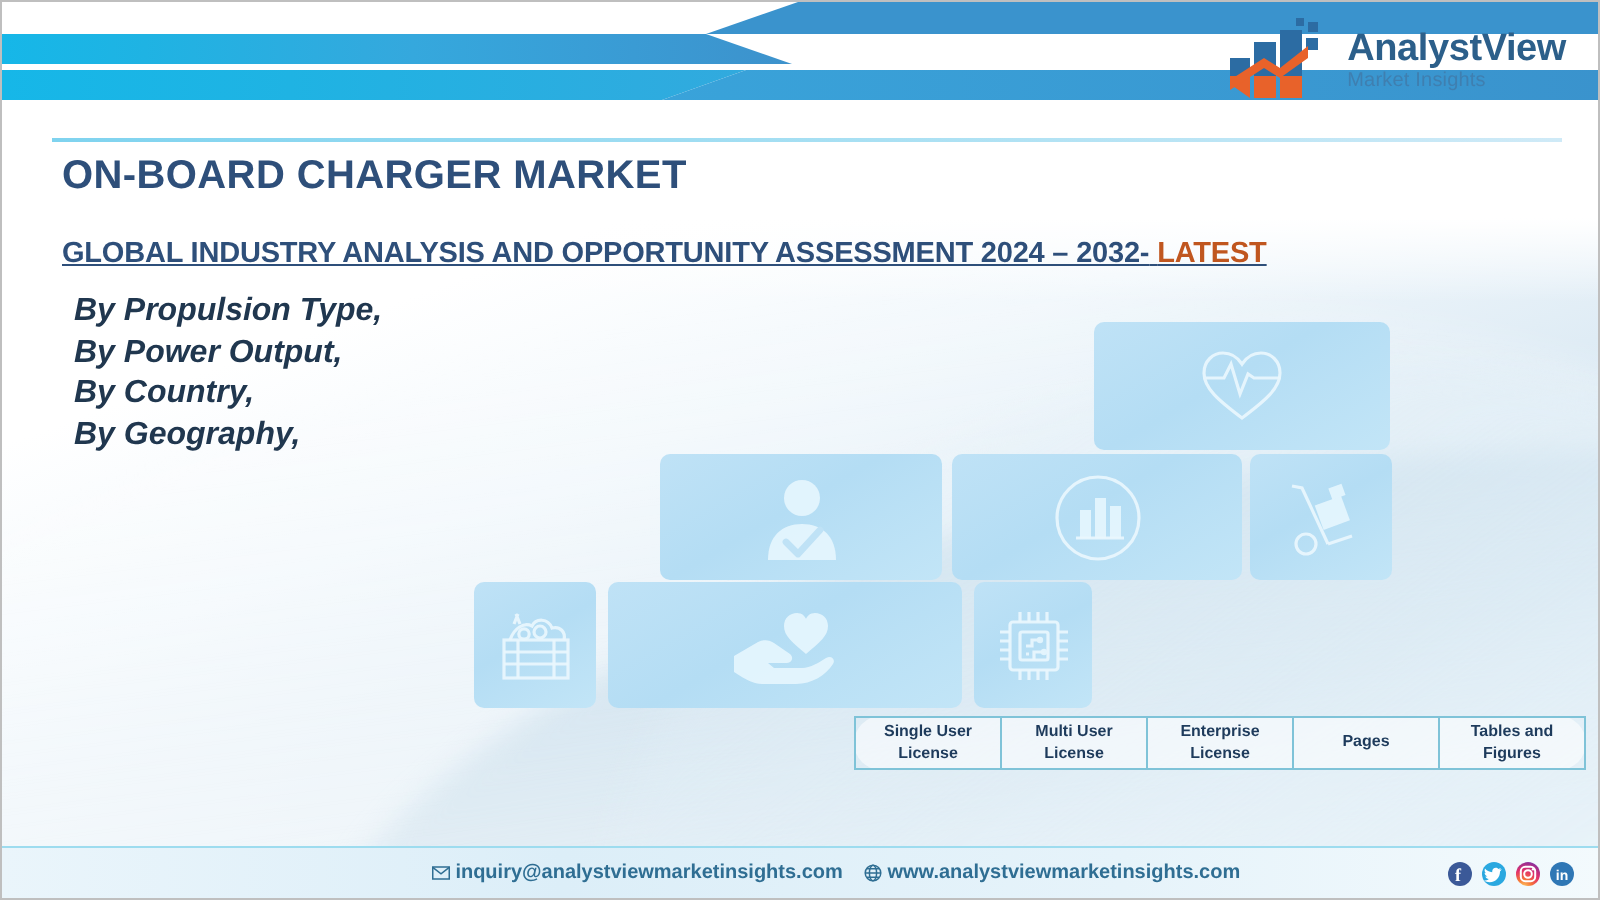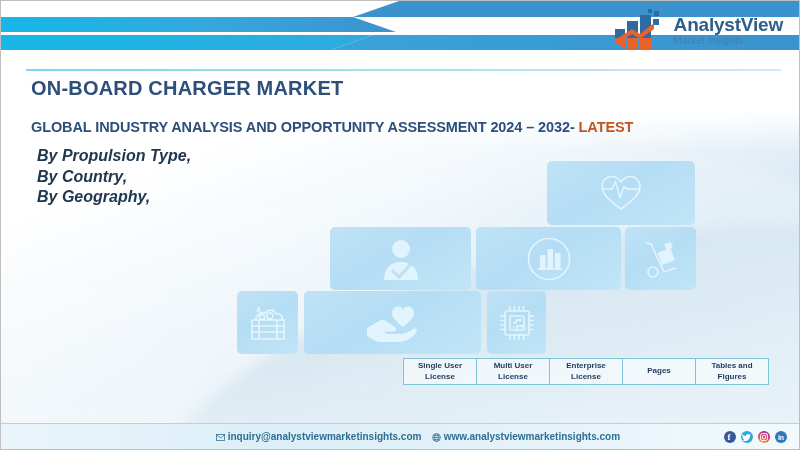--- a/index.html
+++ b/index.html
@@ -95,20 +95,21 @@
   
   .title {
     position:absolute; left:30px; top:76px;
     font-size:20px; font-weight:bold; color:#2e4f7a;
     letter-spacing:0.2px;
   }
   .subtitle {
     position:absolute; left:30px; top:118px;
     font-size:14.5px; font-weight:bold; color:#2e4f7a;
     letter-spacing:-0.1px;
+    text-decoration:underline;
   }
   .subtitle .latest { color:#c0561f; }
   .segments {
     position:absolute; left:36px; top:145px;
   }
   .segments div {
     font-size:16px; font-weight:bold; font-style:italic;
     color:#20374f; line-height:20.5px;
   }
 
@@ -118,23 +119,24 @@
     background:linear-gradient(150deg,#bfe2f6 0%,#b4ddf4 45%,#c2e5f7 100%);
     border-radius:5px;
     display:flex; align-items:center; justify-content:center;
   }
   .tile svg { display:block; }
   .ico { stroke:#e9f6fd; fill:none; stroke-width:1.6; opacity:0.92; }
   .ico-f { fill:#e4f4fd; stroke:none; opacity:0.95; }
 
   
   .ptable {
-    position:absolute; left:402px; top:357px;
+    position:absolute; left:426px; top:357px;
     border-collapse:collapse;
     background:rgba(255,255,255,0.55);
+    border-radius:14px;
   }
   .ptable td {
     border:1px solid #7fc3d8;
     width:73px; height:23px;
     text-align:center; vertical-align:middle;
     font-size:8px; color:#1e3b5c; font-weight:bold;
     line-height:10.5px;
     padding:0 2px;
   }
   .ptable tr.head td { height:26px; }
@@ -201,20 +203,21 @@
   </div>
 
   <div class="title">ON-BOARD CHARGER MARKET</div>
   <div class="subtitle">
     <span>GLOBAL INDUSTRY ANALYSIS AND OPPORTUNITY ASSESSMENT 2024 – 2032-</span>
     <span class="latest">LATEST</span>
   </div>
 
   <div class="segments">
     <div>By Propulsion Type,</div>
+    <div>By Power Output,</div>
     <div>By Country,</div>
     <div>By Geography,</div>
   </div>
 
   <div class="tile" style="left:546px; top:160px; width:148px; height:64px;">
     <svg width="44" height="40" viewBox="0 0 44 40">
       <path class="ico" d="M22 36 C10 27, 3 21, 3 13.5 C3 7.5, 7.5 3.5, 12.5 3.5 C16.5 3.5, 20 6, 22 9 C24 6, 27.5 3.5, 31.5 3.5 C36.5 3.5, 41 7.5, 41 13.5 C41 21, 34 27, 22 36 Z"></path>
       <path class="ico" d="M4 16 H13 L16.5 9 L21 24 L25 14 L28 16 H41"></path>
     </svg>
   </div>

